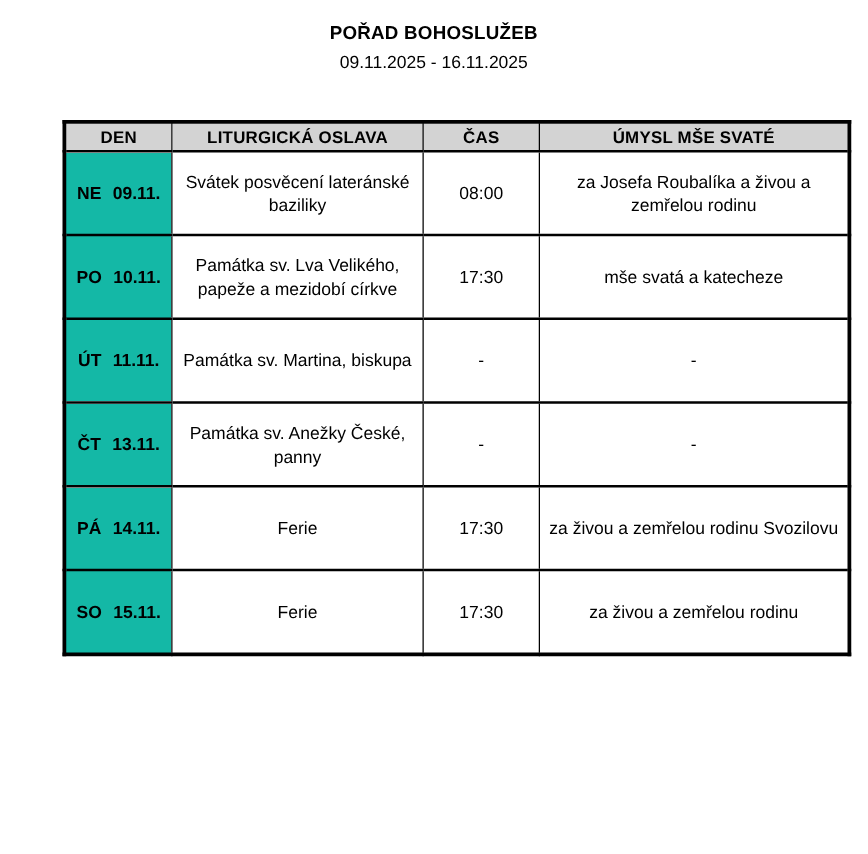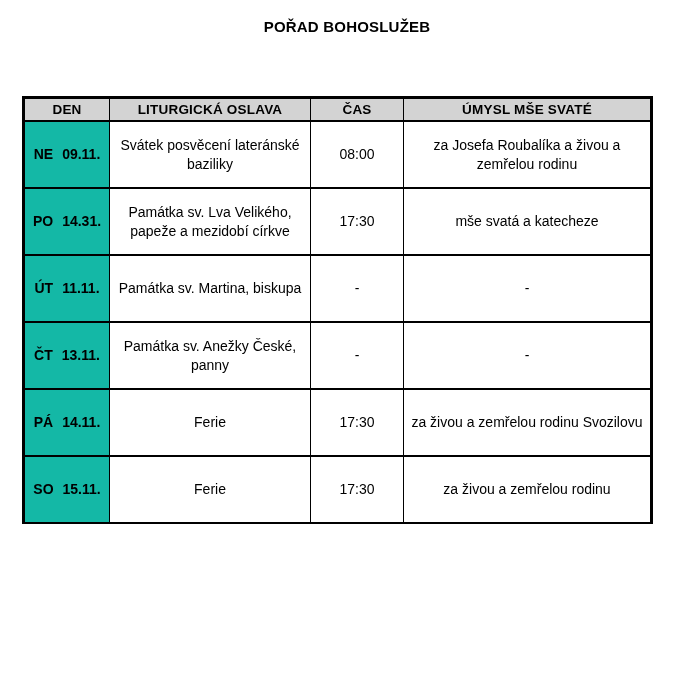--- a/index.html
+++ b/index.html
@@ -8,42 +8,42 @@
     background: #ffffff;
     width: 694px;
     height: 683px;
     font-family: "Liberation Sans", sans-serif;
     color: #000000;
     -webkit-font-smoothing: antialiased;
   }
   .page {
     position: relative;
     width: 694px;
-    height: 524px;
+    height: 683px;
     overflow: hidden;
   }
   .titles {
     padding-top: 17px;
     text-align: center;
   }
   .title-line {
     font-size: 15px;
     font-weight: bold;
     line-height: 20px;
     letter-spacing: 0.2px;
   }
   .date-range {
     font-size: 14px;
     font-weight: normal;
     line-height: 19px;
     margin-top: 3px;
   }
   table.schedule {
     position: absolute;
-    left: 22px;
+    left: 50px;
     top: 96px;
     width: 628px;
     border-collapse: collapse;
     table-layout: fixed;
     border: 3px solid #000000;
   }
   col.c-day   { width: 86px;  }
   col.c-lit   { width: 201px; }
   col.c-time  { width: 93px;  }
   col.c-int   { width: 248px; }
@@ -86,20 +86,21 @@
     padding: 0 5px;
   }
 </style>
 </head>
 <body>
 
 <div class="page">
 
   <div class="titles">
     <div class="title-line">POŘAD BOHOSLUŽEB</div>
+    <div class="date-range">09.11.2025 - 16.11.2025</div>
   </div>
 
   <table class="schedule">
     <colgroup>
       <col class="c-day">
       <col class="c-lit">
       <col class="c-time">
       <col class="c-int">
     </colgroup>
     <thead>
@@ -112,21 +113,21 @@
     </thead>
     <tbody id="schedule-body">
   <tr>
     <td class="day-cell"><span>NE</span><span class="day-gap"></span><span>09.11.</span></td>
     <td class="celebration-cell">Svátek posvěcení lateránské baziliky</td>
     <td class="time-cell">08:00</td>
     <td class="intention-cell">za Josefa Roubalíka a živou a zemřelou rodinu</td>
   </tr>
 
   <tr>
-    <td class="day-cell"><span>PO</span><span class="day-gap"></span><span>14.31.</span></td>
+    <td class="day-cell"><span>PO</span><span class="day-gap"></span><span>10.11.</span></td>
     <td class="celebration-cell">Památka sv. Lva Velikého, papeže a mezidobí církve</td>
     <td class="time-cell">17:30</td>
     <td class="intention-cell">mše svatá a katecheze</td>
   </tr>
 
   <tr>
     <td class="day-cell"><span>ÚT</span><span class="day-gap"></span><span>11.11.</span></td>
     <td class="celebration-cell">Památka sv. Martina, biskupa</td>
     <td class="time-cell">-</td>
     <td class="intention-cell">-</td>

